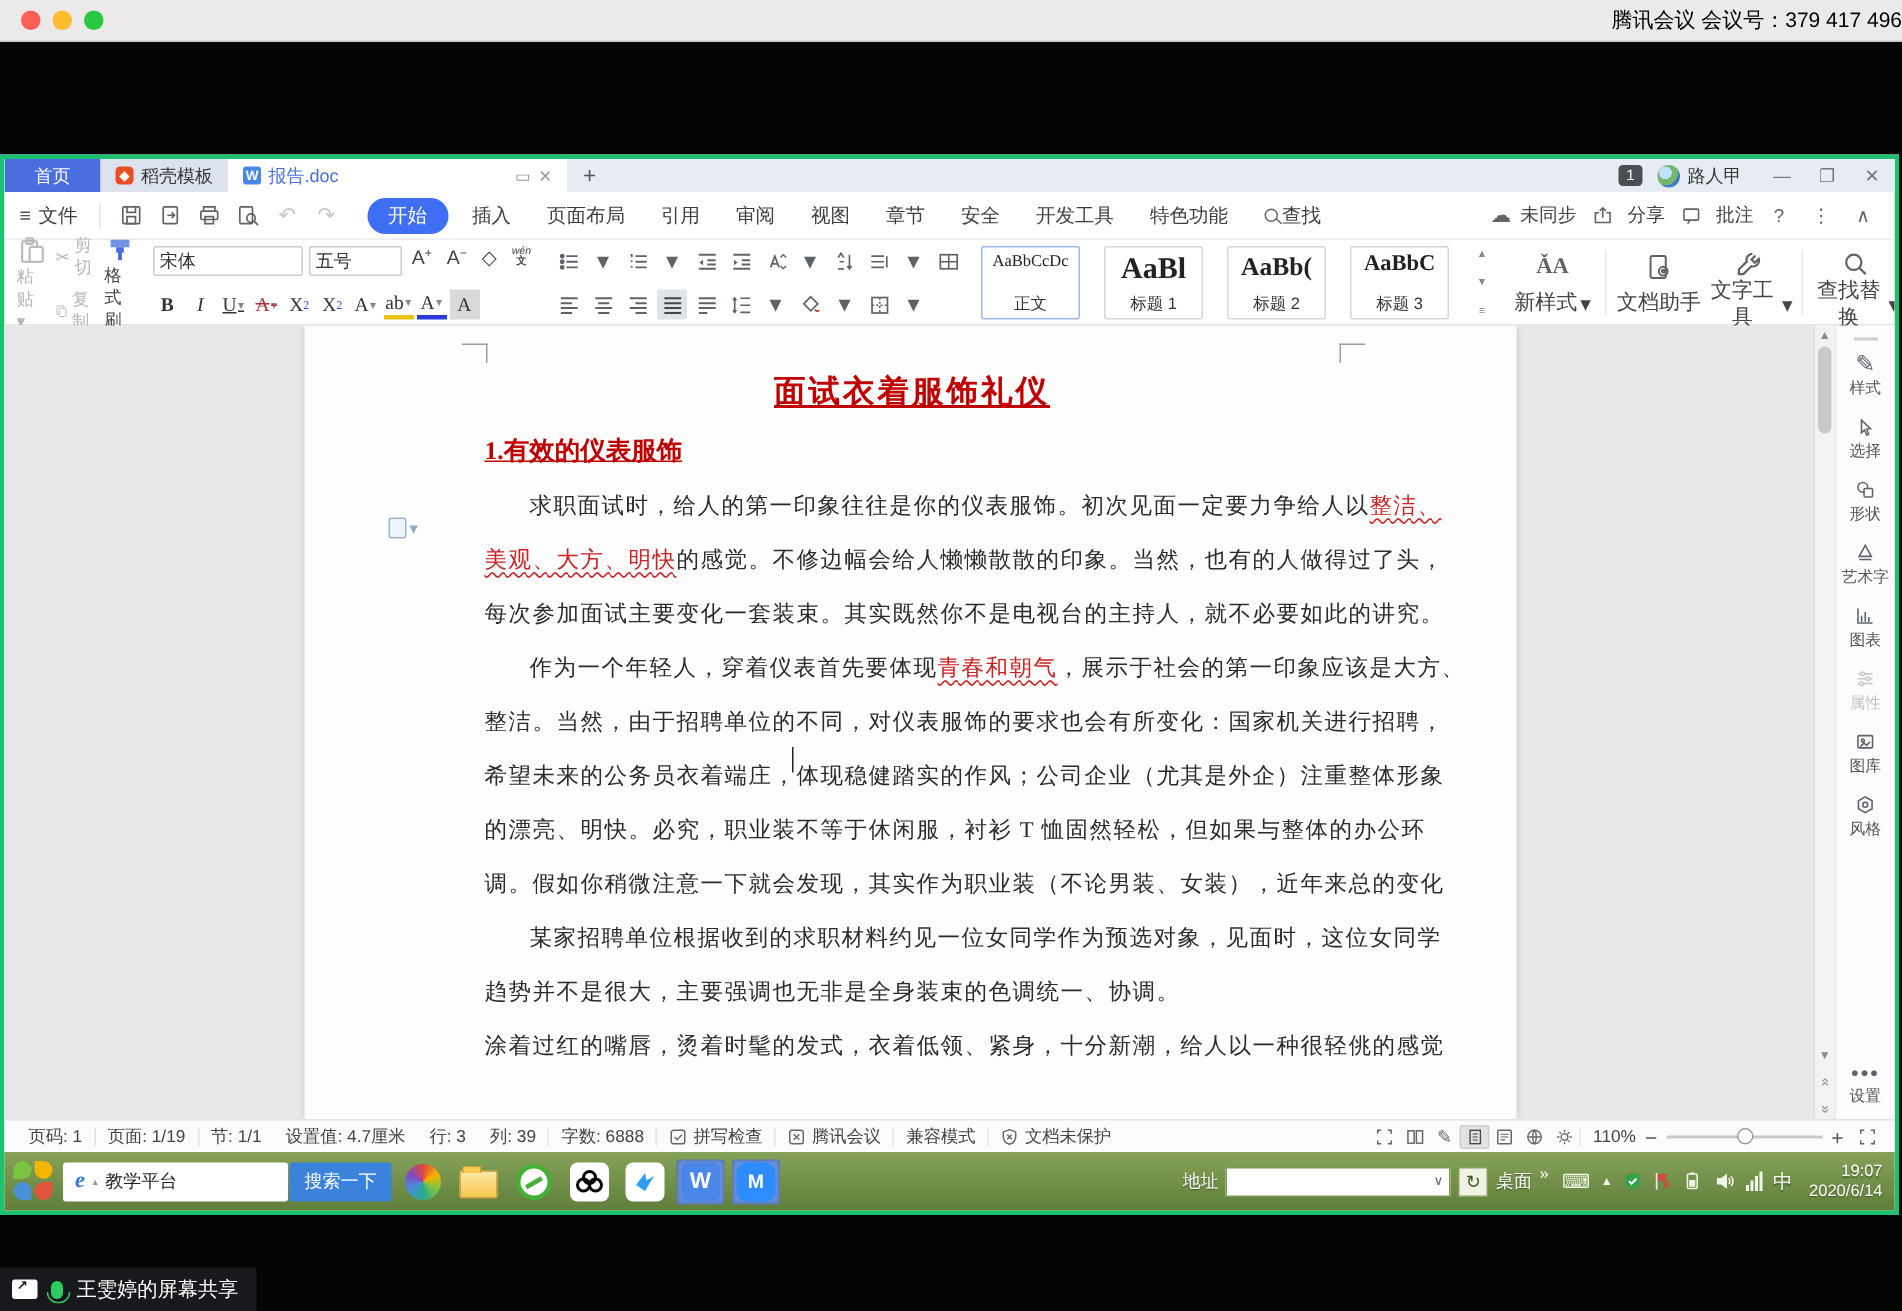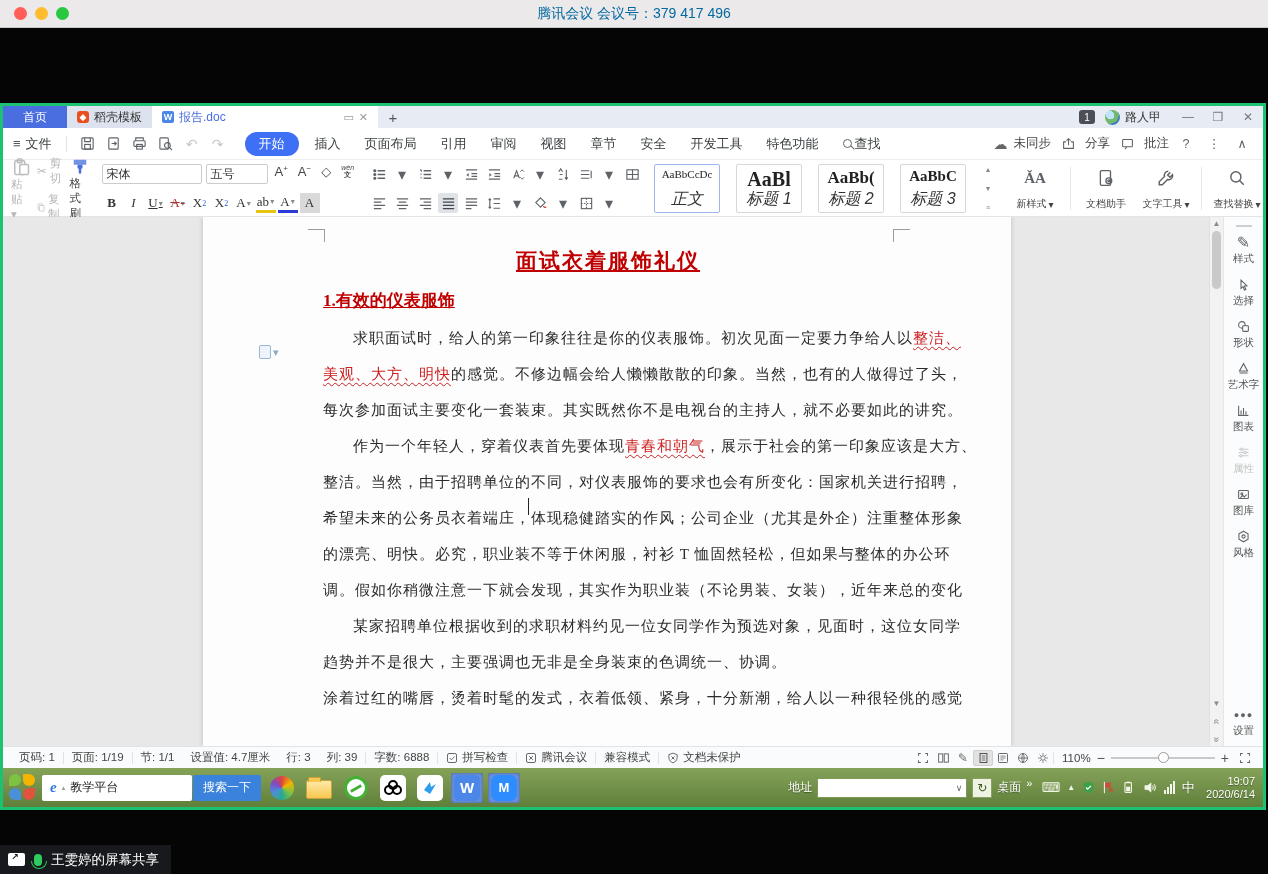--- a/index.html
+++ b/index.html
@@ -10,21 +10,21 @@
   html,body{width:1268px;height:874px;overflow:hidden;background:#050505;
     font-family:"Liberation Sans","DejaVu Sans",sans-serif;}
   svg{display:block;}
 
   
   .mac-titlebar{position:absolute;top:0;left:0;width:1268px;height:28px;background:#ebe9e9;
     border-bottom:1px solid #c9c7c7;display:flex;align-items:center;}
   .lights{display:flex;gap:8px;margin-left:14px;}
   .light{width:13px;height:13px;border-radius:50%;}
   .light.red{background:#ff5f57;} .light.yellow{background:#febc2e;} .light.green{background:#28c840;}
-  .mac-title{position:absolute;left:0;right:0;text-align:center;font-size:14px;color:#0369a1;}
+  .mac-title{position:absolute;left:0;right:0;text-align:right;font-size:14px;color:#000000;}
 
   
   .share-frame{position:absolute;top:103px;left:0;width:1266px;height:707px;
     border:3px solid var(--share-border);background:#fff;}
   .wps{position:relative;width:1260px;height:662px;background:#fff;overflow:hidden;}
 
   
   .tabbar{height:22px;background:#e7ecf4;display:flex;align-items:stretch;font-size:12px;color:#333;}
   .tab{display:flex;align-items:center;gap:5px;padding:0 10px;}
   .tab-home{width:64px;justify-content:center;background:#4a6ee0;color:#fff;}
@@ -99,29 +99,29 @@
 
   .para-grp .prow{display:flex;align-items:center;gap:3px;}
   .pic{width:20px;height:20px;display:flex;align-items:center;justify-content:center;color:var(--icon);}
   .pic.sel{background:#dfe3e8;border-radius:2px;}
 
   .styles-grp{flex-direction:row;gap:16px;align-items:stretch;}
   .stylebox{width:66px;border:1px solid #d7d7d7;background:#fff;border-radius:2px;display:flex;flex-direction:column;
     align-items:center;justify-content:space-between;padding:3px 1px 2px 1px;}
   .stylebox.sel{border-color:#9db7e8;}
   .sb-preview{font-family:"Liberation Serif","DejaVu Serif",serif;color:#222;white-space:nowrap;overflow:hidden;}
-  .sb-label{font-size:16px;color:#333;font-style:italic;}
+  .sb-label{font-size:11px;color:#333;}
   .p-body{font-size:11px;} .p-h1{font-size:20px;font-weight:bold;} .p-h2{font-size:17px;font-weight:bold;} .p-h3{font-size:15px;font-weight:bold;}
   .gal-spin{display:flex;flex-direction:column;justify-content:space-between;width:12px;padding:2px 0;
     align-items:center;color:#888;font-size:7px;}
 
   .tools-grp{flex-direction:row;align-items:stretch;gap:2px;}
   .tool{width:58px;display:flex;flex-direction:column;align-items:center;justify-content:space-between;padding:3px 0 2px 0;}
   .tool .ticon{height:22px;display:flex;align-items:center;justify-content:center;color:var(--icon);}
-  .tool .tlabel{font-size:10px;color:#444;display:flex;align-items:center;gap:2px;}
+  .tool .tlabel{font-size:14px;color:#444;display:flex;align-items:center;gap:2px;text-align:center;}
   .aa-icon{font-size:15px;font-weight:bold;color:#444;font-family:"Liberation Serif","DejaVu Serif",serif;}
 
   
   .main{position:absolute;top:111px;bottom:22px;left:0;right:0;display:flex;}
   .docarea{flex:1;position:relative;background:#e8e8e8;overflow:hidden;}
   .page{position:absolute;left:200px;top:0;width:808px;height:100%;background:#fdfdfd;
     box-shadow:0 0 5px rgba(0,0,0,.18);}
   .content{padding:30px 118px 0 120px;position:relative;}
   .doc-title{font-size:21px;font-weight:bold;color:var(--title-red);text-align:center;letter-spacing:2px;
     text-decoration:underline;margin-bottom:14px;font-family:"Liberation Serif","DejaVu Serif",serif;}

